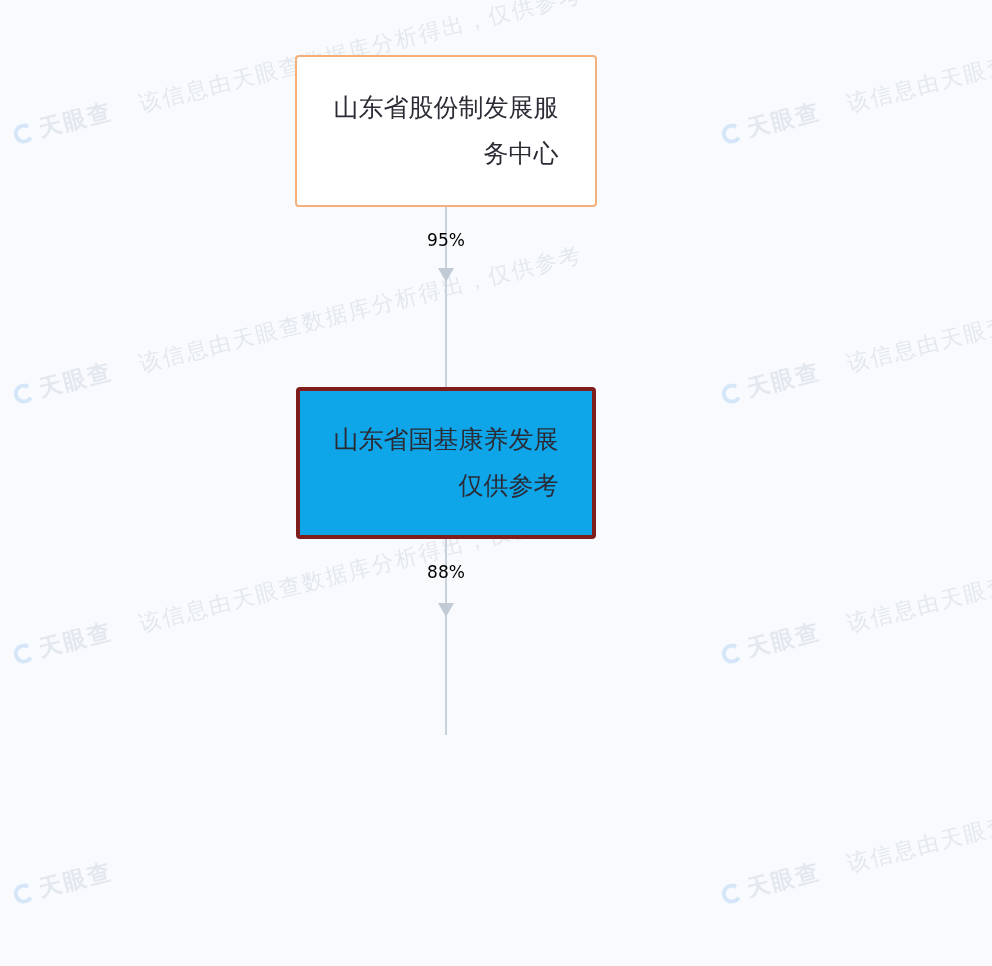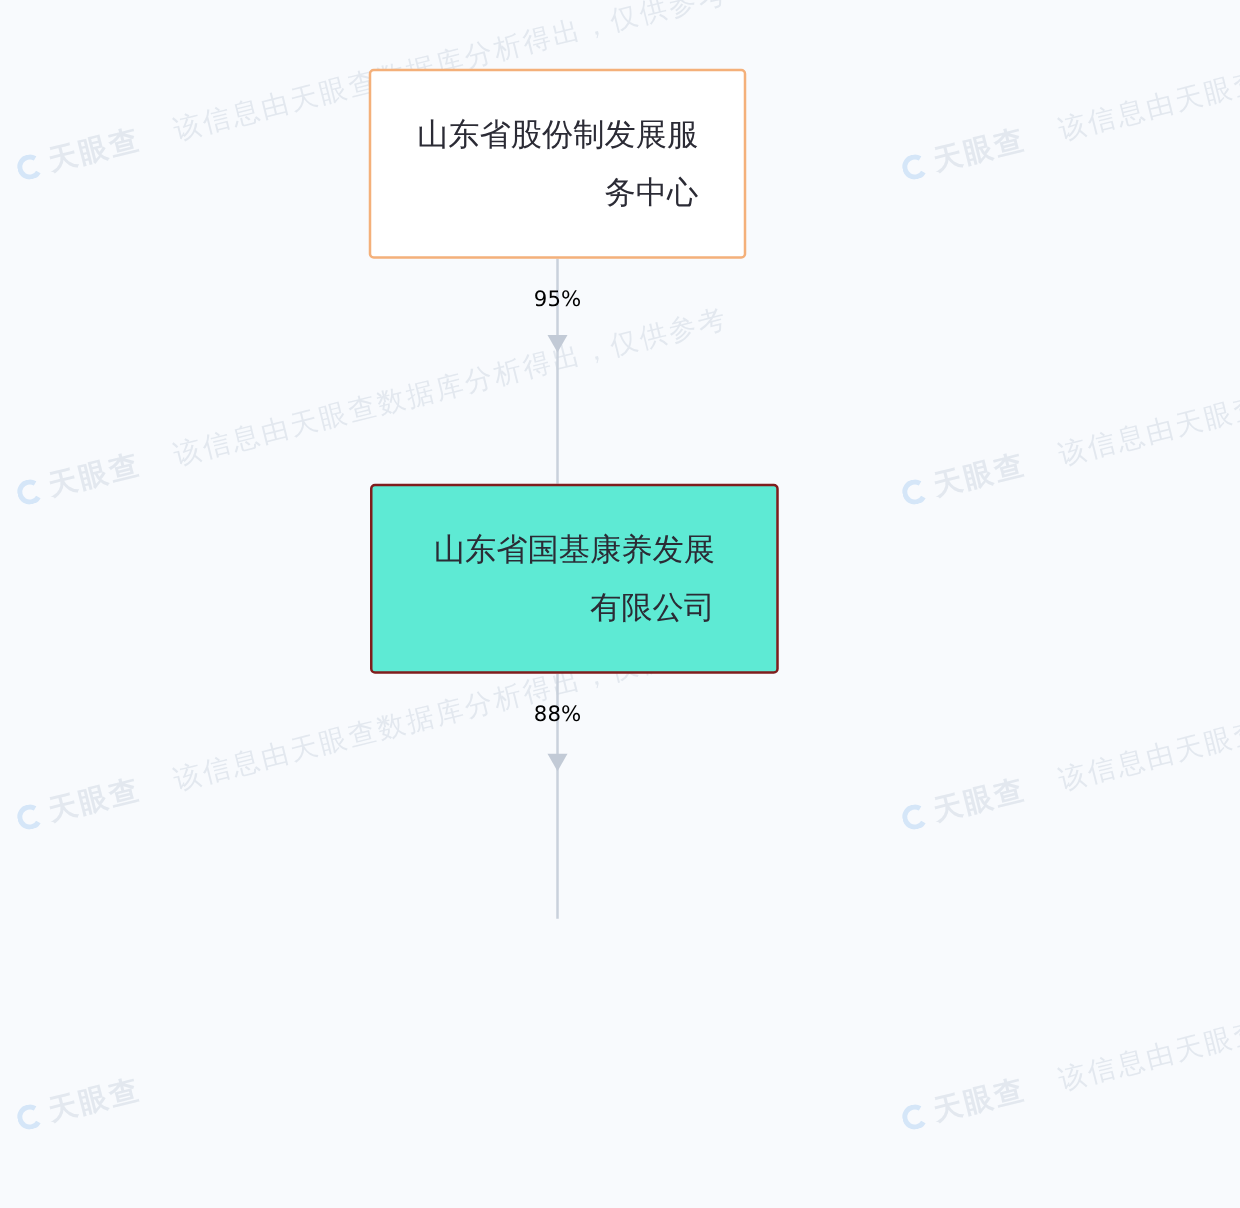--- a/index.html
+++ b/index.html
@@ -82,23 +82,23 @@
       width: 302px; height: 152px;
       background: #ffffff;
       border: 2px solid #f4b07a;
       color: #2b2b35;
       font-size: 25px;
       line-height: 46px;
       padding: 0 24px;
     }
     .node-mid {
       left: 296px; top: 387px;
-      width: 327px; height: 152px;
-      background: #5eead4;
-      border: 2px solid #7f1d1d;
+      width: 300px; height: 152px;
+      background: #0ea5e9;
+      border: 4px solid #7f1d1d;
       color: #2b2b35;
       font-size: 25px;
       line-height: 46px;
       padding: 0 24px;
     }
     .node-target {
       left: 110px; top: 735px;
       width: 671px; height: 120px;
       background: #1088f5;
       border: none;
@@ -170,18 +170,18 @@
   <div class="node node-top">
     <div>
       <span class="node-label">山东省股份制发展服</span>
       <span class="node-label">务中心</span>
     </div>
   </div>
 
   <div class="node node-mid">
     <div>
       <span class="node-label">山东省国基康养发展</span>
-      <span class="node-label">有限公司</span>
+      <span class="node-label">仅供参考</span>
     </div>
   </div>
 
 
 </div>
 
 </body></html>

